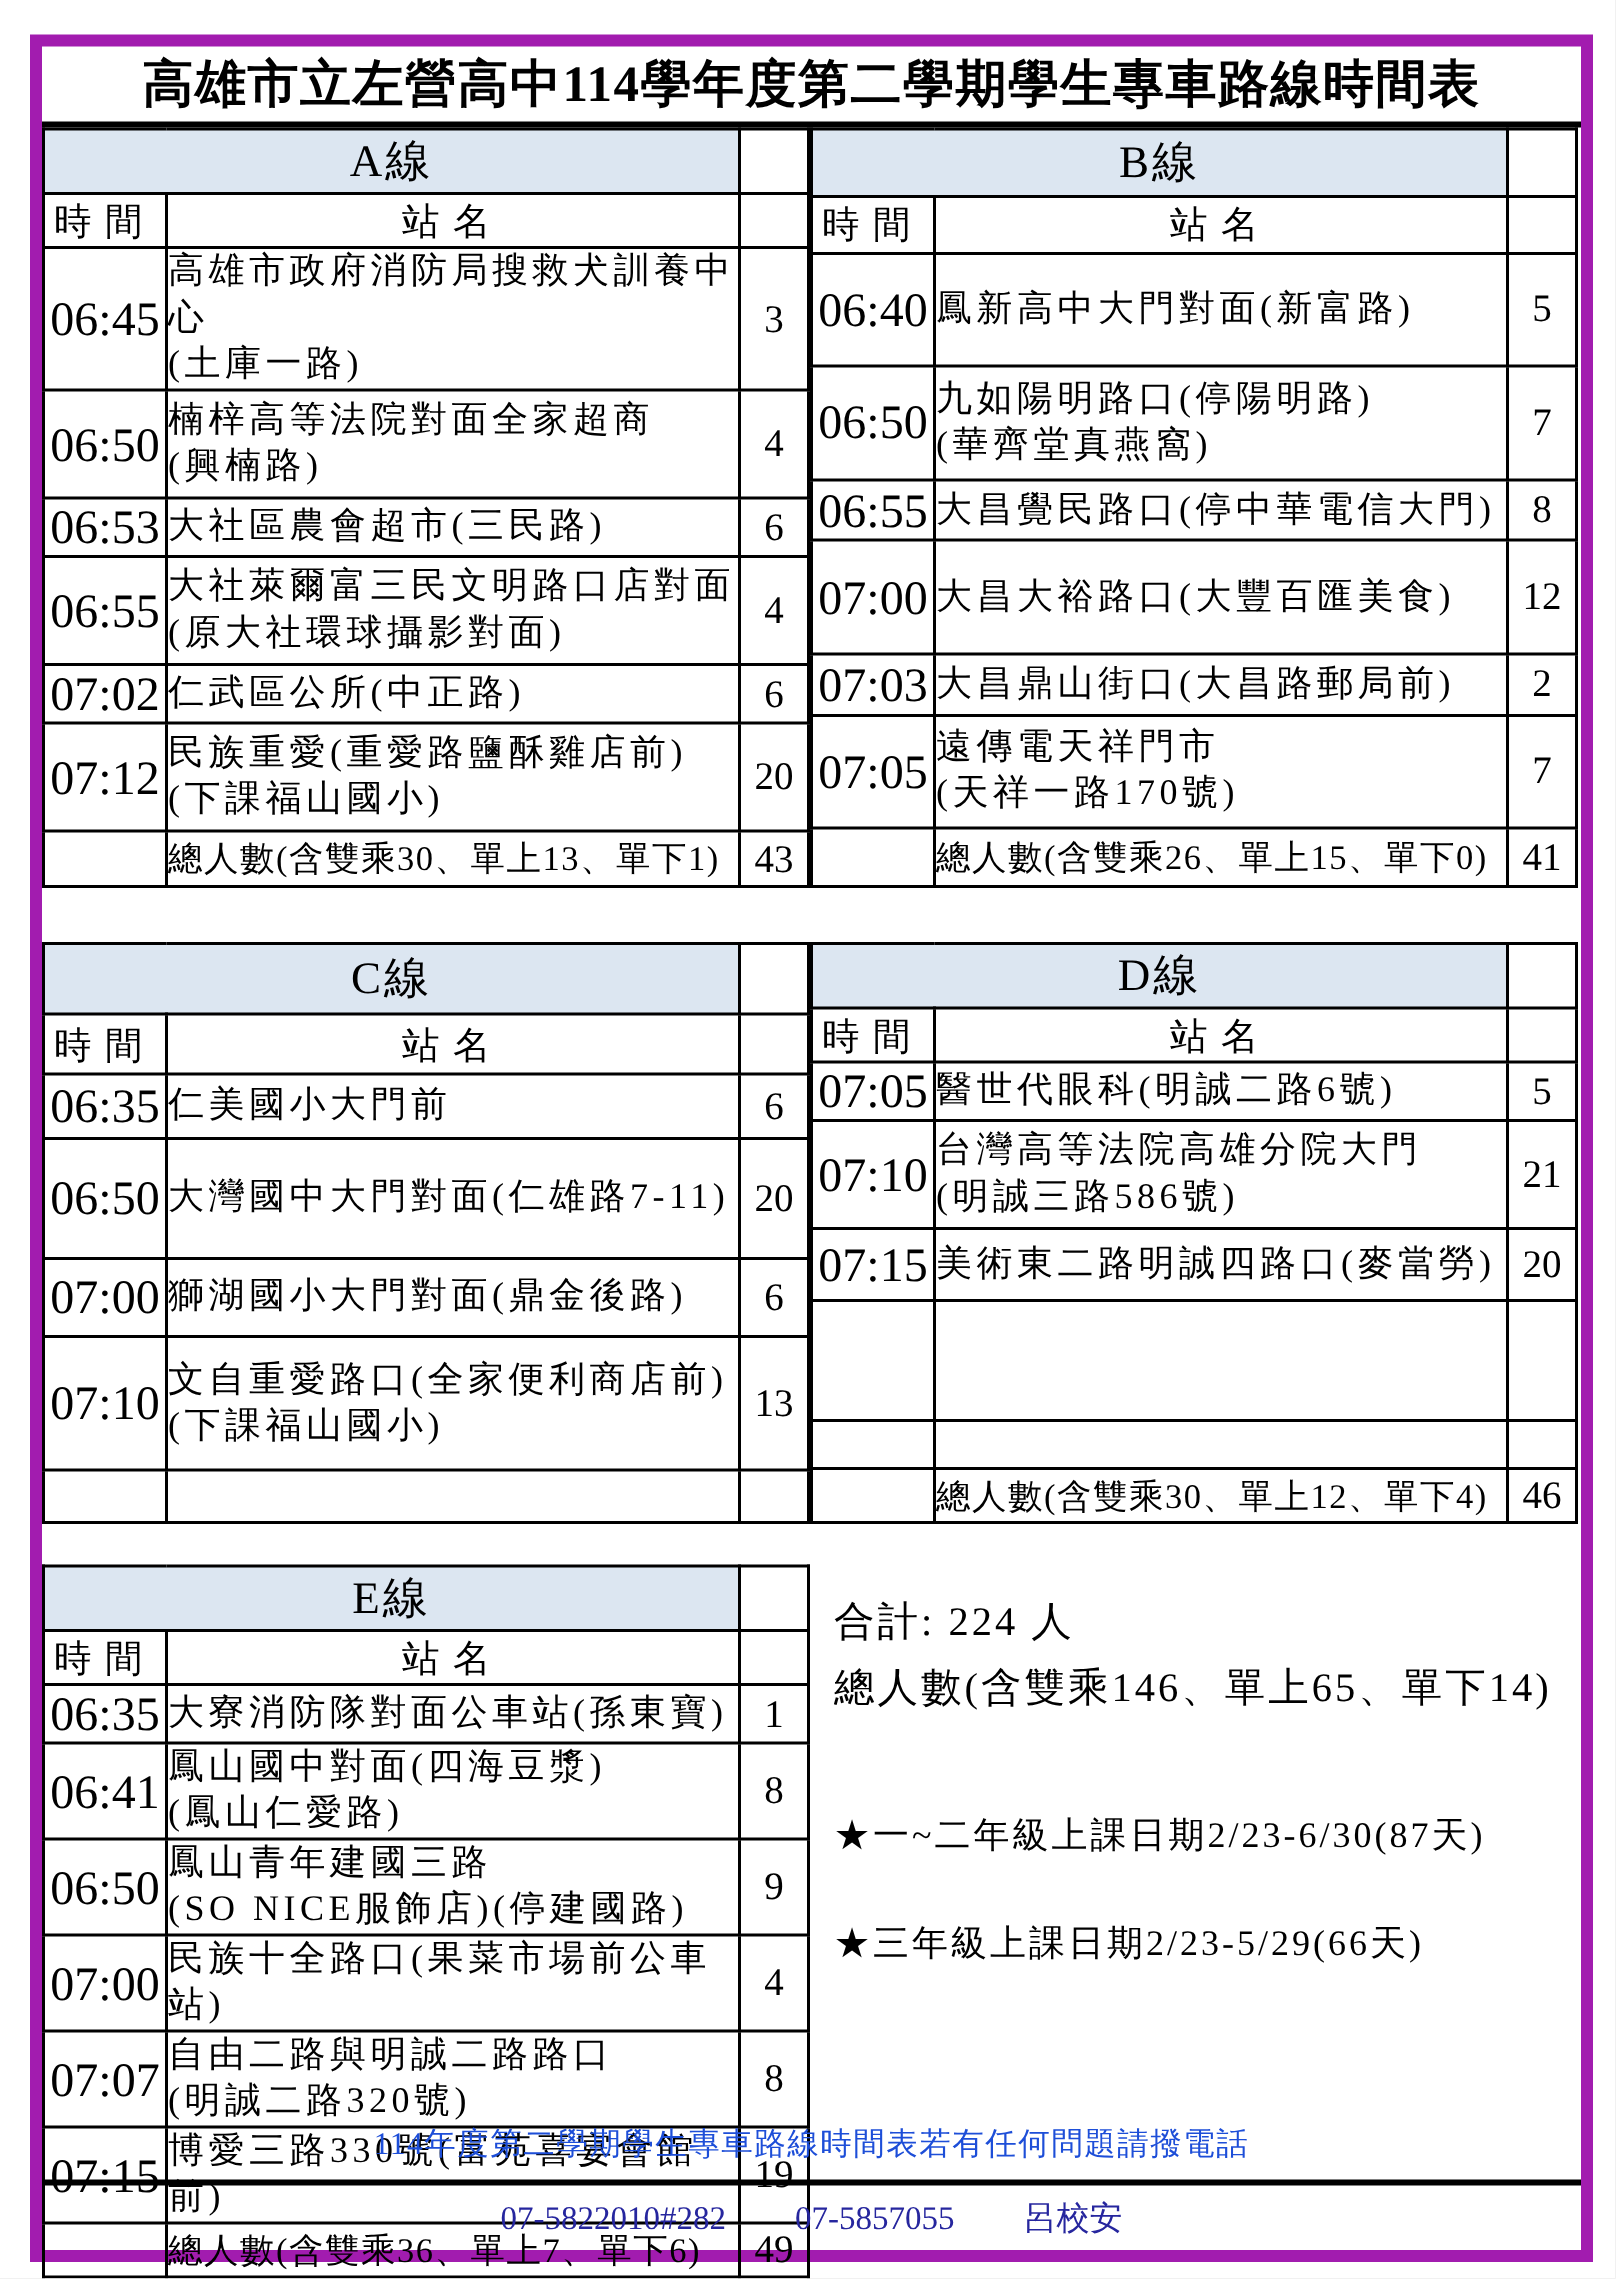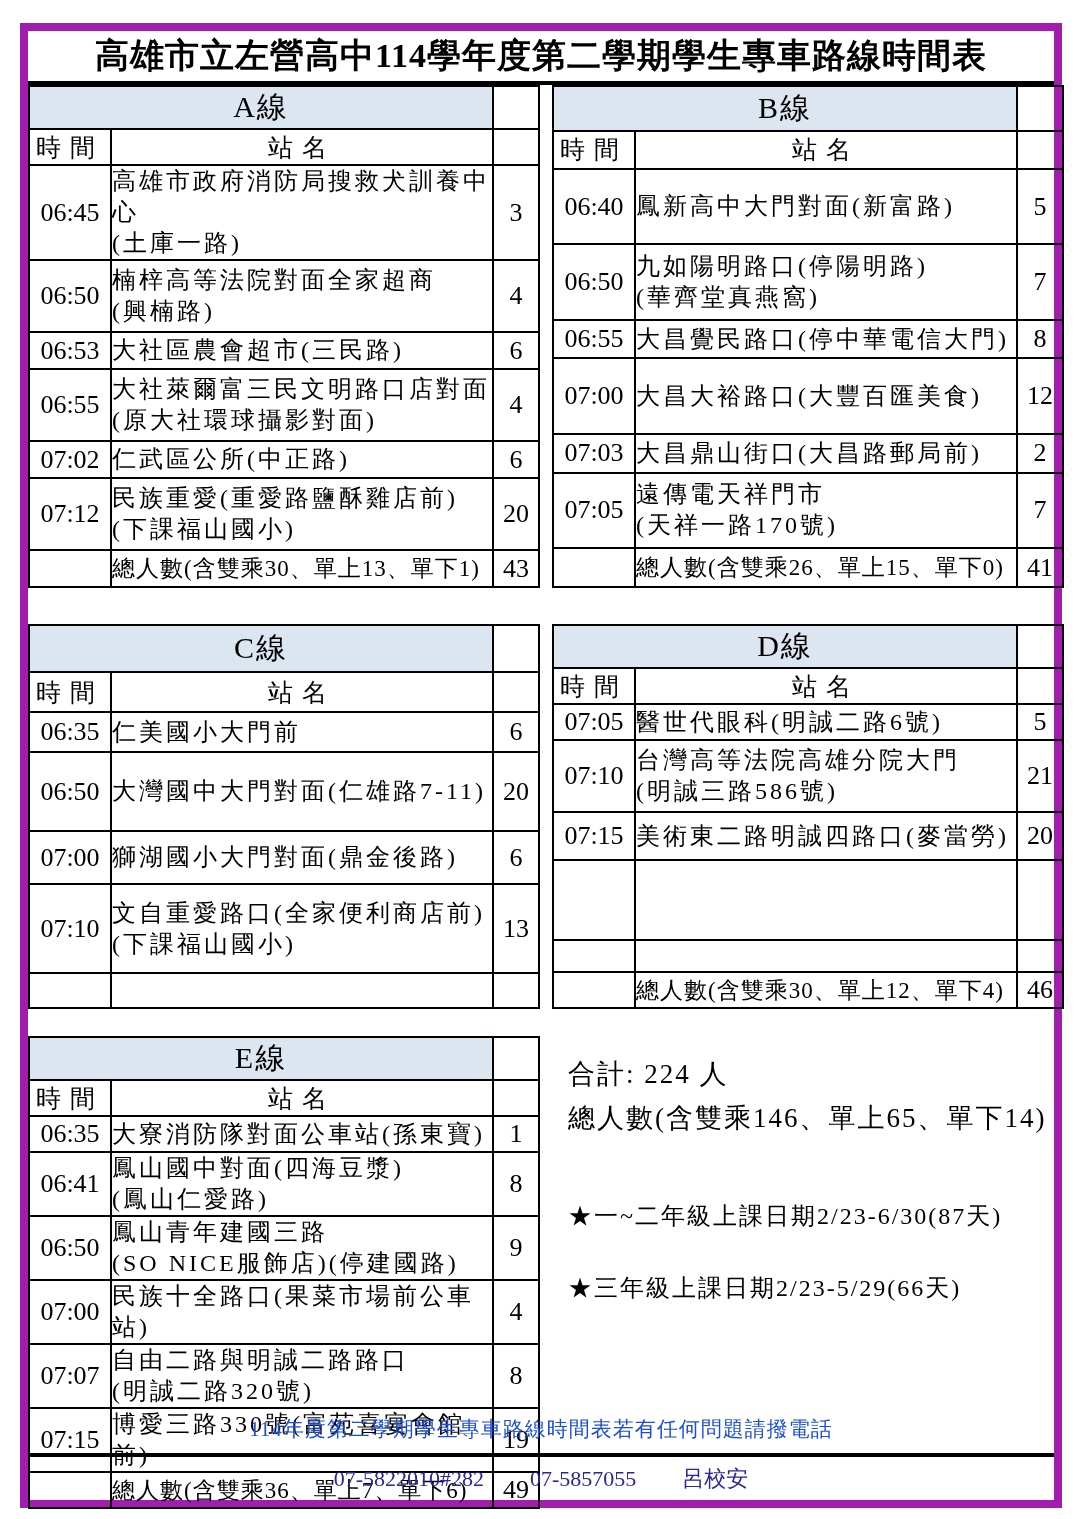--- a/index.html
+++ b/index.html
@@ -10,38 +10,38 @@
   }
   .frame{
     position:absolute;left:20px;top:23px;width:1042px;height:1485px;
     border:8px solid #a21caf;box-sizing:border-box;background:#fff;
   }
   .doc-title{
     height:50px;border-bottom:4px solid #000;
     display:flex;align-items:center;justify-content:center;
     font-size:34px;font-weight:bold;letter-spacing:1px;
   }
-  .band{display:flex;gap:12px;}
+  .band{display:flex;gap:0;}
   .band-cd{margin-top:36px;}
   .band-e{margin-top:27px;}
   table.line-table{
     border-collapse:collapse;table-layout:fixed;
     width:512px;flex:0 0 512px;
   }
   table.line-table td,table.line-table th{
     border:2px solid #000;box-sizing:border-box;vertical-align:middle;
     padding:0;font-weight:normal;
   }
   col.c-time{width:82px;}
   col.c-count{width:46px;}
   th.line-header{
     background:#dce6f1;font-size:30px;font-weight:bold;letter-spacing:2px;text-align:center;
   }
   td.col-head{font-size:25px;text-align:center;letter-spacing:9px;}
-  td.time-cell{font-size:26px;text-align:center;}
+  td.time-cell{font-size:32px;text-align:center;}
   td.station-cell{font-size:24px;text-align:left;padding-left:8px;letter-spacing:3px;line-height:31px;}
   td.count-cell{font-size:26px;text-align:center;}
   td.total-label-cell{font-size:23px;text-align:left;padding-left:8px;letter-spacing:1px;}
   .h32{height:32px}.h36{height:36px}.h37{height:37px}.h38{height:38px}
   .h48{height:48px}.h64{height:64px}.h72{height:72px}.h80{height:80px}
   .summary-area{flex:1;padding:16px 0 0 16px;font-size:27px;}
   .summary-line{line-height:44px;letter-spacing:2px;}
   .star-note{font-size:24px;letter-spacing:2px;}
   .note-1{margin-top:60px;}
   .note-2{margin-top:40px;}

